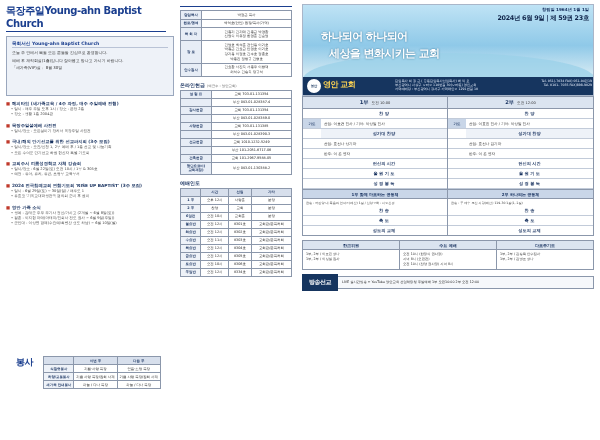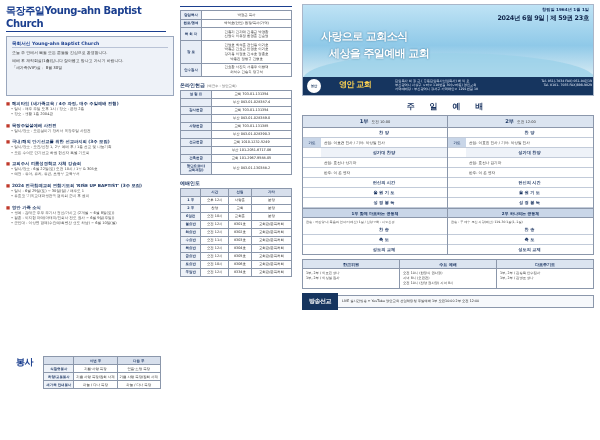--- a/index.html
+++ b/index.html
@@ -59,21 +59,21 @@
   .col-right{position:absolute;left:302px;top:4px;width:292px;height:432px;}
   .banner{position:relative;width:292px;height:92px;border:1px solid #a9b6c9;box-sizing:border-box;overflow:hidden;
     background:linear-gradient(180deg,#bfe3f5 0%,#8fc9e8 45%,#cfe7f2 75%,#eaf4fa 100%);}
   .banner .founded{position:absolute;right:4px;top:2px;font-size:4.2px;color:#17315f;font-weight:bold;}
   .banner .date{position:absolute;right:4px;top:9px;font-size:6.4px;color:#11264b;font-weight:bold;letter-spacing:-0.3px;}
   .banner .slogan1{position:absolute;left:18px;top:24px;font-size:11px;color:#ffffff;font-weight:bold;letter-spacing:-0.6px;text-shadow:0 0 2px #2a6b92;}
   .banner .slogan2{position:absolute;left:26px;top:41px;font-size:11px;color:#ffffff;font-weight:bold;letter-spacing:-0.6px;text-shadow:0 0 2px #2a6b92;}
   .banner .hill{position:absolute;left:0;bottom:16px;width:292px;height:26px;border-radius:50% 50% 0 0 / 100% 100% 0 0;background:#9ad0e8;opacity:.75;}
   .banner-foot{position:absolute;left:0;bottom:0;width:292px;height:18px;background:#16355f;color:#fff;}
   .bf-logo{position:absolute;left:4px;top:2px;width:14px;height:14px;border-radius:50%;background:#fff;color:#16355f;font-size:3.2px;font-weight:bold;text-align:center;line-height:14px;}
-  .bf-name{position:absolute;left:20px;top:2px;font-size:8px;font-weight:bold;color:#ffd452;letter-spacing:-0.5px;margin-left:16px;}
+  .bf-name{position:absolute;left:20px;top:2px;font-size:8px;font-weight:bold;color:#ffd452;letter-spacing:-0.5px;}
   .bf-info{position:absolute;left:92px;top:1.5px;font-size:3.2px;line-height:1.35;color:#e7eefb;}
   .bf-info2{position:absolute;right:3px;top:1.5px;font-size:3.2px;line-height:1.35;color:#e7eefb;text-align:right;}
 
   .worship-title{text-align:center;font-size:8px;font-weight:bold;color:#17315f;letter-spacing:6px;margin:5px 0 3px;}
   .wbox{position:relative;border:1px solid #8b97ab;width:292px;box-sizing:border-box;}
   .wrow{display:flex;}
   .wcol{width:50%;box-sizing:border-box;}
   .wcol.left{border-right:1px solid #8b97ab;}
   .whead{background:#dbe4f0;text-align:center;font-size:5.2px;font-weight:bold;color:#17315f;padding:2px 0;border-bottom:1px solid #8b97ab;}
   .whead .time{font-size:3.6px;font-weight:normal;color:#333;margin-left:3px;}
@@ -329,34 +329,33 @@
     </tbody>
       </table>
   </div>
 
   <div class="col-right">
 
     <div class="banner">
       <div class="hill"></div>
       <div class="founded">창립일 1964년 1월 1일</div>
       <div class="date">2024년 6월 9일 | 제 59권 23호</div>
-      <div class="slogan1">사랑으로 교회소식</div>
-      <div class="slogan2">세상을 주일예배 교회</div>
+      <div class="slogan1">하나되어 하나되어</div>
+      <div class="slogan2">세상을 변화시키는 교회</div>
       <div class="banner-foot">
         <div class="bf-logo">영안</div>
         <div class="bf-name">영안 교회</div>
         <div class="bf-info" style="white-space:pre-line">담임목사 박 정 근 ( 공동담임목사선임목사)  백 억 호
 부산광역시 사상구 모라로 110번길 30(모라동) 영안교회
 가덕예배당 : 부산광역시 강서구 가덕해안로 1291번길 10</div>
         <div class="bf-info2" style="white-space:pre-line">Tel. 051)-7034  FAX) 051-04만19
 Tel. 0101- 7035  FAX)898-9029</div>
       </div>
     </div>
 
-    <div class="worship-title">주 일 예 배</div>
 
     <div class="wbox">
       <div class="wrow">
 
         <div class="wcol left">
           <div class="whead">
             <span>1부</span><span class="time">오전 10:00</span>
           </div>
           <div class="wline">
             <div class="wtag blank"></div>

